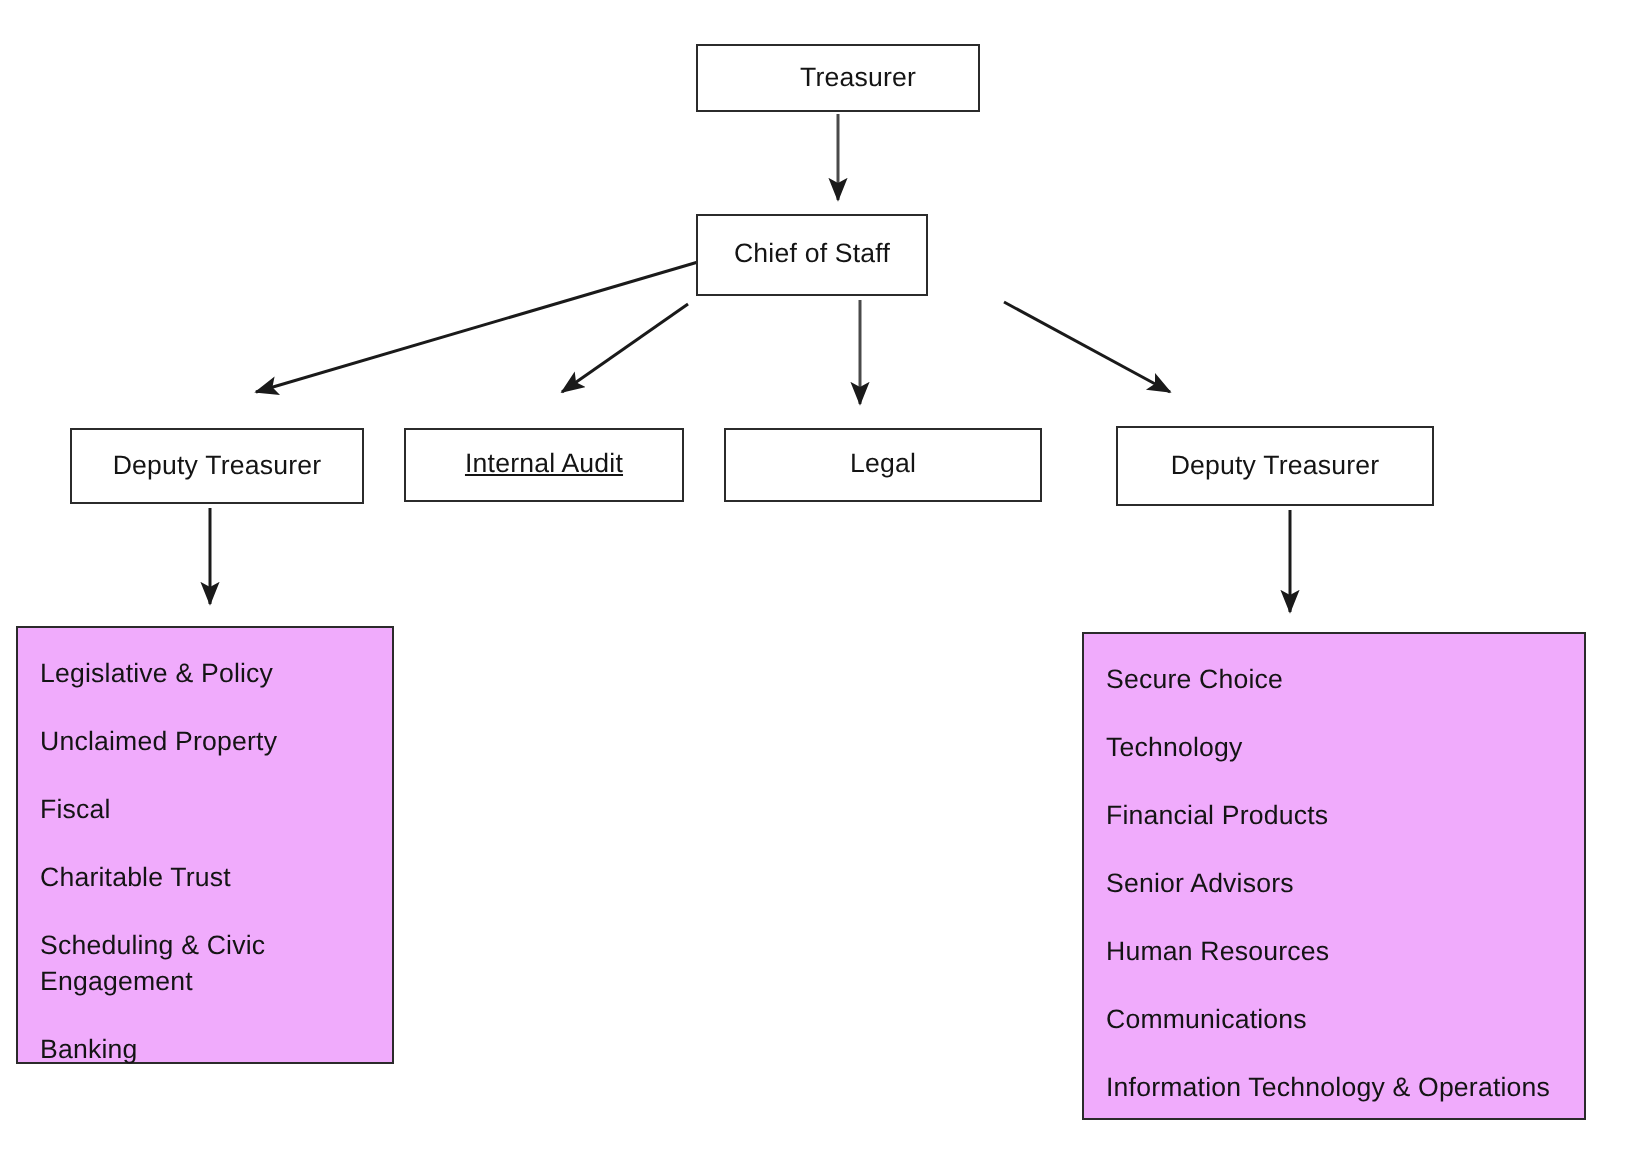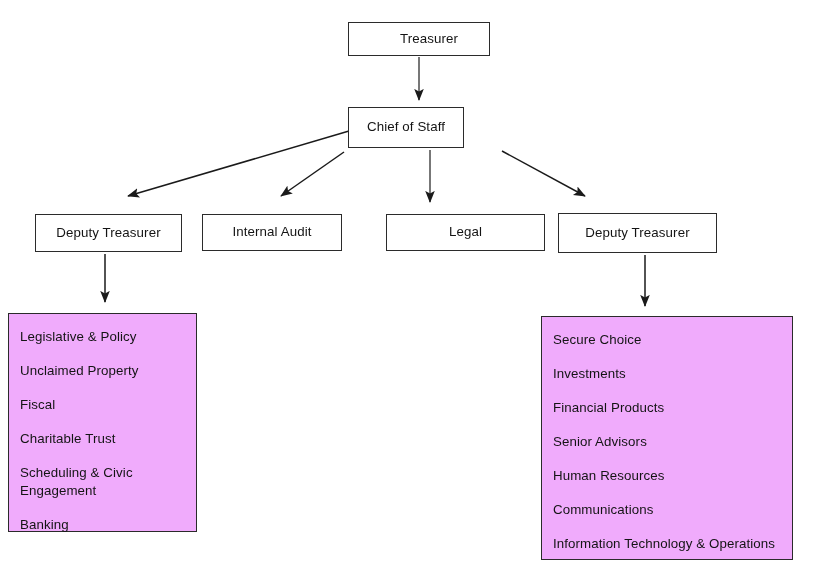--- a/index.html
+++ b/index.html
@@ -63,22 +63,22 @@
     white-space: pre-line;
   }
   .list-item:last-child {
     margin-bottom: 0;
   }
 
   
   #node-treasurer      { left: 348px; top: 22px;  width: 142px; height: 34px; padding-left: 20px; }
   #node-chief-of-staff { left: 348px; top: 107px; width: 116px; height: 41px; }
   #node-deputy-left    { left: 35px;  top: 214px; width: 147px; height: 38px; }
-  #node-internal-audit { left: 202px; top: 214px; width: 140px; height: 37px; }
-  #node-legal          { left: 362px; top: 214px; width: 159px; height: 37px; margin-left: 24px; }
+  #node-internal-audit { left: 202px; top: 214px; width: 140px; height: 37px; text-decoration: underline; }
+  #node-legal          { left: 362px; top: 214px; width: 159px; height: 37px; }
   #node-deputy-right   { left: 558px; top: 213px; width: 159px; height: 40px; }
 
   #list-left  { left: 8px;   top: 313px; width: 189px; height: 219px; }
   #list-right { left: 541px; top: 316px; width: 252px; height: 244px; }
 </style>
 </head>
 <body>
 
 <div id="chart-root">
 
@@ -150,21 +150,21 @@
         <div class="list-item">Charitable Trust</div>
         <div class="list-item">Scheduling &amp; Civic
 Engagement</div>
         <div class="list-item">Banking</div>
       </div>
   </div>
 
   <div class="list-box" id="list-right">
     <div class="list-inner">
         <div class="list-item">Secure Choice</div>
-        <div class="list-item">Investments</div>
+        <div class="list-item">Technology</div>
         <div class="list-item">Financial Products</div>
         <div class="list-item">Senior Advisors</div>
         <div class="list-item">Human Resources</div>
         <div class="list-item">Communications</div>
         <div class="list-item">Information Technology &amp; Operations</div>
       </div>
   </div>
 
 </div>
 

